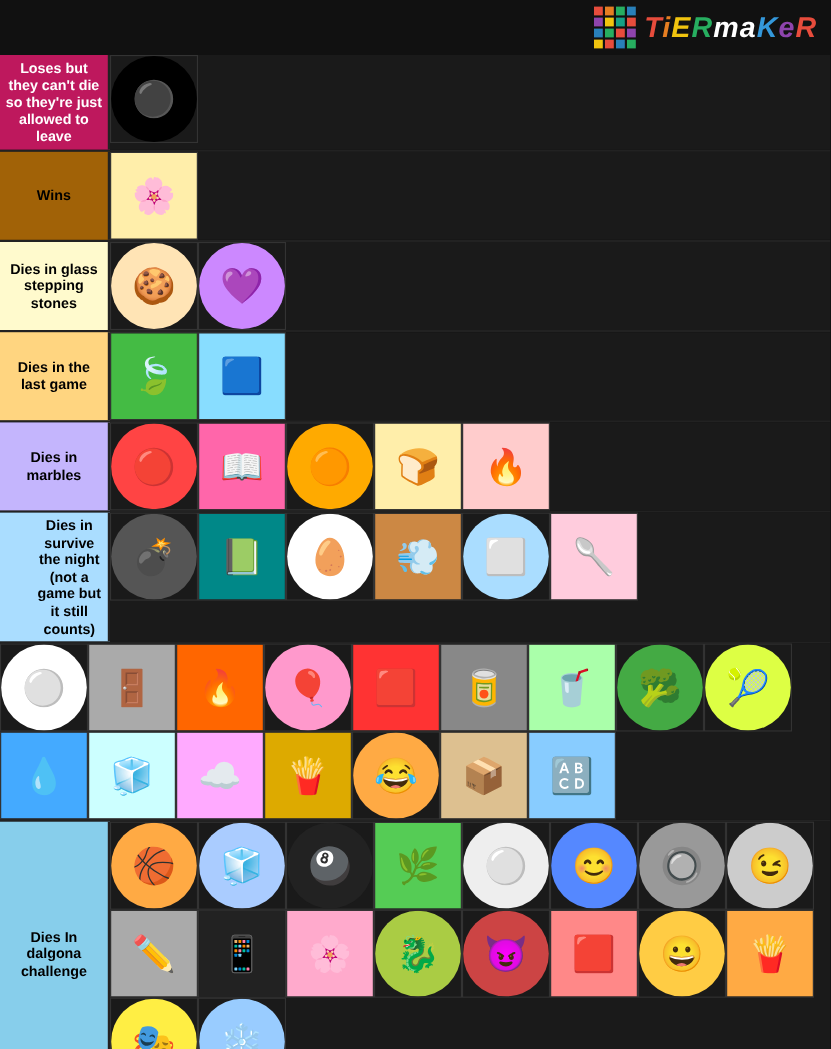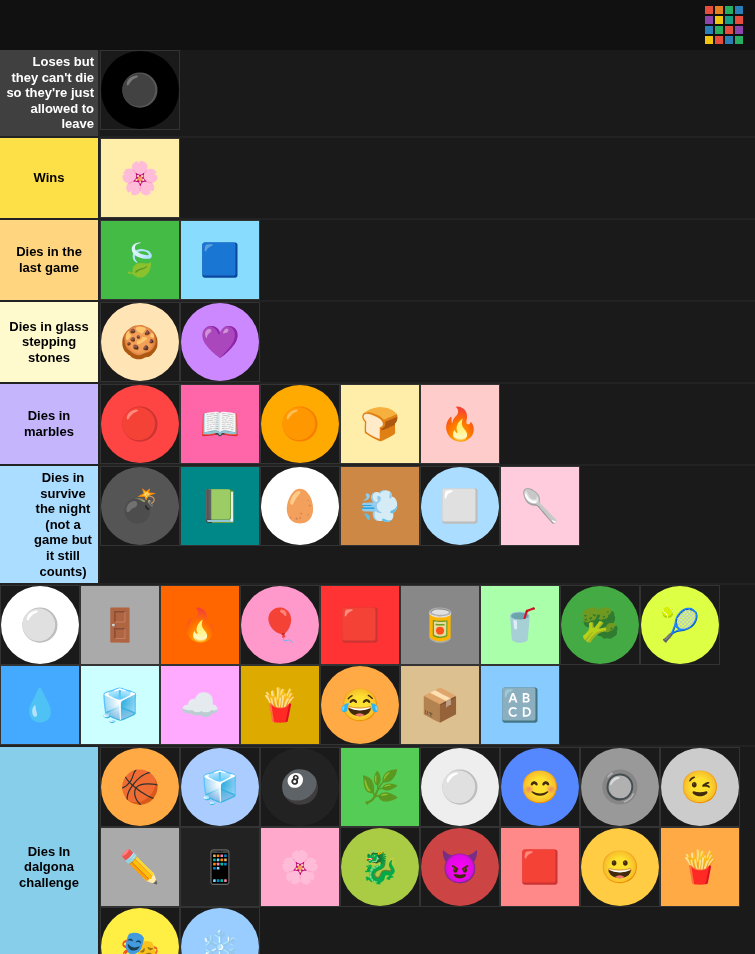--- a/index.html
+++ b/index.html
@@ -116,59 +116,62 @@
           <div class="logo-pixel" style="background: rgb(231, 76, 60);"></div>
           <div class="logo-pixel" style="background: rgb(41, 128, 185);"></div>
           <div class="logo-pixel" style="background: rgb(39, 174, 96);"></div>
           <div class="logo-pixel" style="background: rgb(231, 76, 60);"></div>
           <div class="logo-pixel" style="background: rgb(142, 68, 173);"></div>
           <div class="logo-pixel" style="background: rgb(241, 196, 15);"></div>
           <div class="logo-pixel" style="background: rgb(231, 76, 60);"></div>
           <div class="logo-pixel" style="background: rgb(41, 128, 185);"></div>
           <div class="logo-pixel" style="background: rgb(39, 174, 96);"></div>
         </div>
+      <div class="logo-text">
+        <span style="color:#e74c3c">T</span><span style="color:#e67e22">i</span><span style="color:#f1c40f">E</span><span style="color:#27ae60">R</span><span style="color:#fff">m</span><span style="color:#fff">a</span><span style="color:#3498db">K</span><span style="color:#8e44ad">e</span><span style="color:#e74c3c">R</span>
+      </div>
     </div>
   </div>
 
   <div class="tier-table" id="tier-table">
       <div class="tier-row">
-        <div class="tier-label" style="background: #404040; color: rgb(255, 255, 255); text-align: right;">Loses but they can't die so they're just allowed to leave</div>
+        <div class="tier-label" style="background: #be185d; color: rgb(255, 255, 255);">Loses but they can't die so they're just allowed to leave</div>
         <div class="tier-content">
           <div class="tier-cell">
             <div class="tier-cell-inner char" title="Black Hole" style="background: rgb(0, 0, 0); font-size: 32px; border-radius: 50%;">⚫</div>
           </div>
         </div>
       </div>
       <div class="tier-row">
-        <div class="tier-label" style="background: #fde047; color: rgb(0, 0, 0);">Wins</div>
+        <div class="tier-label" style="background: #a16207; color: rgb(0, 0, 0);">Wins</div>
         <div class="tier-content">
           <div class="tier-cell">
             <div class="tier-cell-inner char" title="Flower" style="background: rgb(255, 238, 170); font-size: 32px;">🌸</div>
           </div>
         </div>
       </div>
       <div class="tier-row">
+        <div class="tier-label" style="background: rgb(255, 250, 205); color: rgb(0, 0, 0);">Dies in glass stepping stones</div>
+        <div class="tier-content">
+          <div class="tier-cell">
+            <div class="tier-cell-inner char" title="Biscuit" style="background: rgb(255, 228, 181); font-size: 32px; border-radius: 50%;">🍪</div>
+          </div>
+          <div class="tier-cell">
+            <div class="tier-cell-inner char" title="Purple character" style="background: rgb(204, 136, 255); font-size: 32px; border-radius: 50%;">💜</div>
+          </div>
+        </div>
+      </div>
+      <div class="tier-row">
         <div class="tier-label" style="background: rgb(255, 213, 128); color: rgb(0, 0, 0);">Dies in the last game</div>
         <div class="tier-content">
           <div class="tier-cell">
             <div class="tier-cell-inner char" title="Leafy" style="background: rgb(68, 187, 68); font-size: 32px;">🍃</div>
           </div>
           <div class="tier-cell">
             <div class="tier-cell-inner char" title="Gelatin" style="background: rgb(136, 221, 255); font-size: 32px;">🟦</div>
-          </div>
-        </div>
-      </div>
-      <div class="tier-row">
-        <div class="tier-label" style="background: rgb(255, 250, 205); color: rgb(0, 0, 0);">Dies in glass stepping stones</div>
-        <div class="tier-content">
-          <div class="tier-cell">
-            <div class="tier-cell-inner char" title="Biscuit" style="background: rgb(255, 228, 181); font-size: 32px; border-radius: 50%;">🍪</div>
-          </div>
-          <div class="tier-cell">
-            <div class="tier-cell-inner char" title="Purple character" style="background: rgb(204, 136, 255); font-size: 32px; border-radius: 50%;">💜</div>
           </div>
         </div>
       </div>
       <div class="tier-row">
         <div class="tier-label" style="background: #c4b5fd; color: rgb(0, 0, 0);">Dies in marbles</div>
         <div class="tier-content">
           <div class="tier-cell">
             <div class="tier-cell-inner char" title="Ruby" style="background: rgb(255, 68, 68); font-size: 32px; border-radius: 50%;">🔴</div>
           </div>
           <div class="tier-cell">

